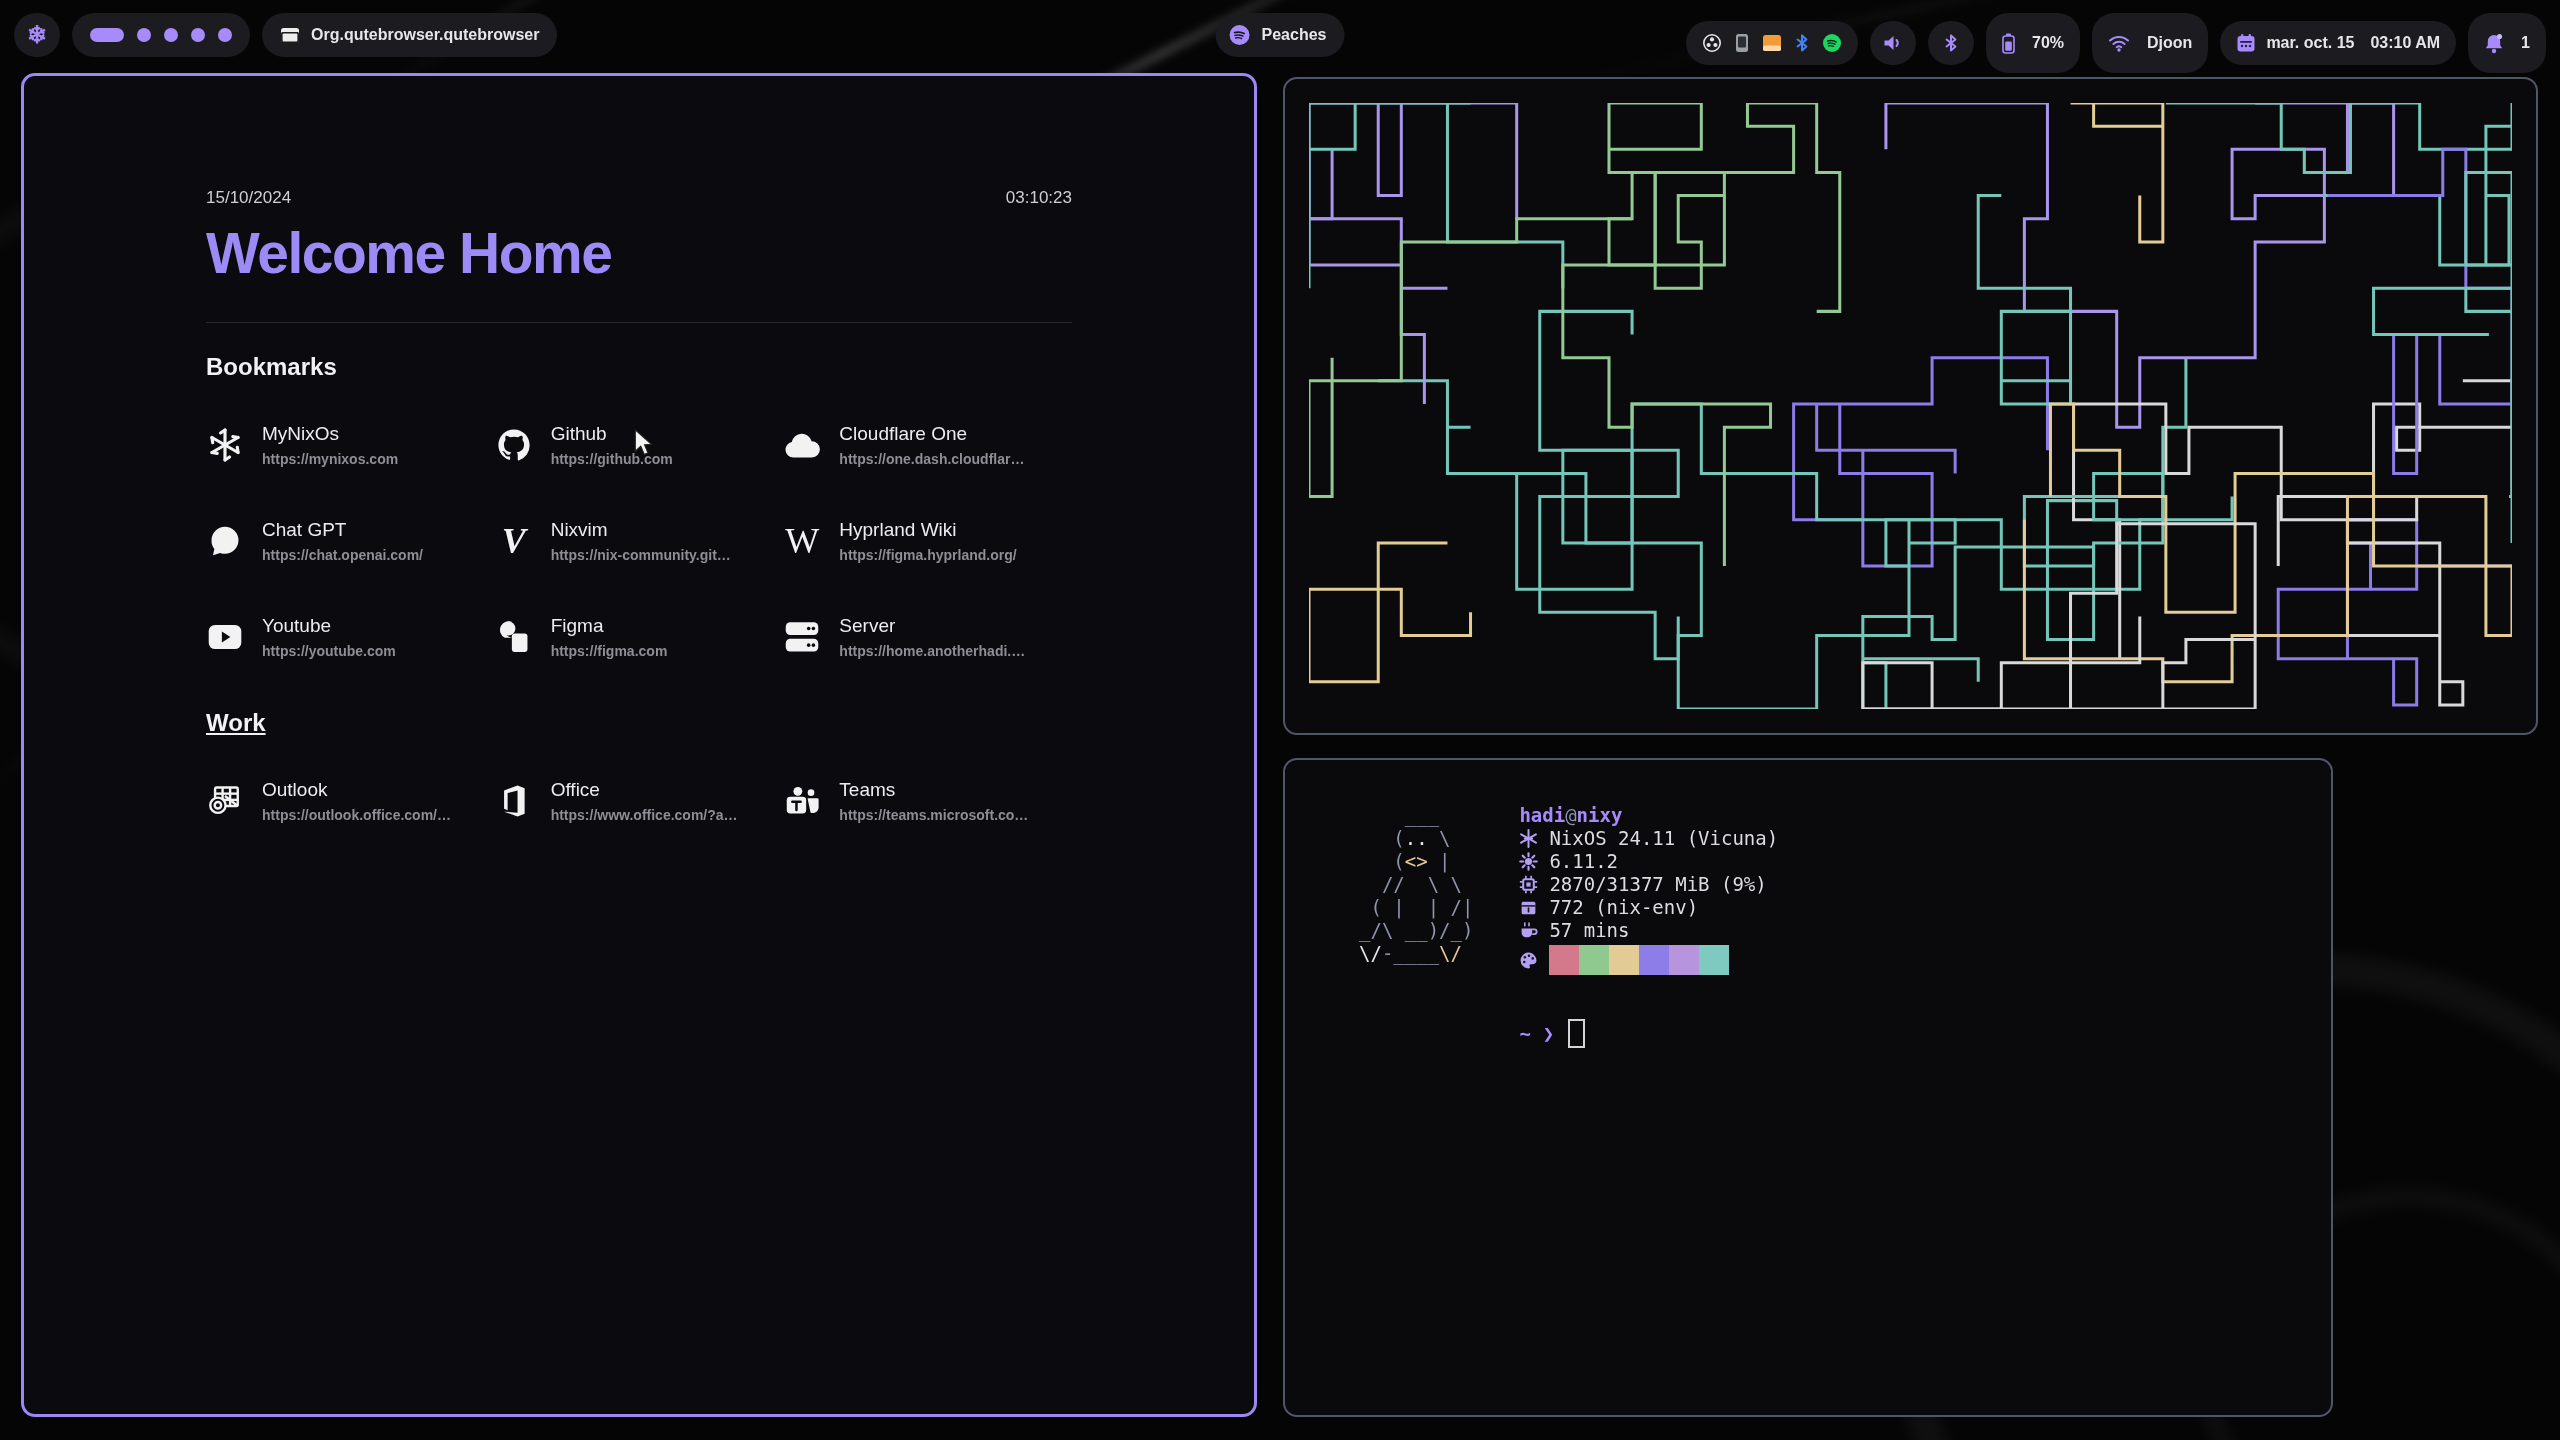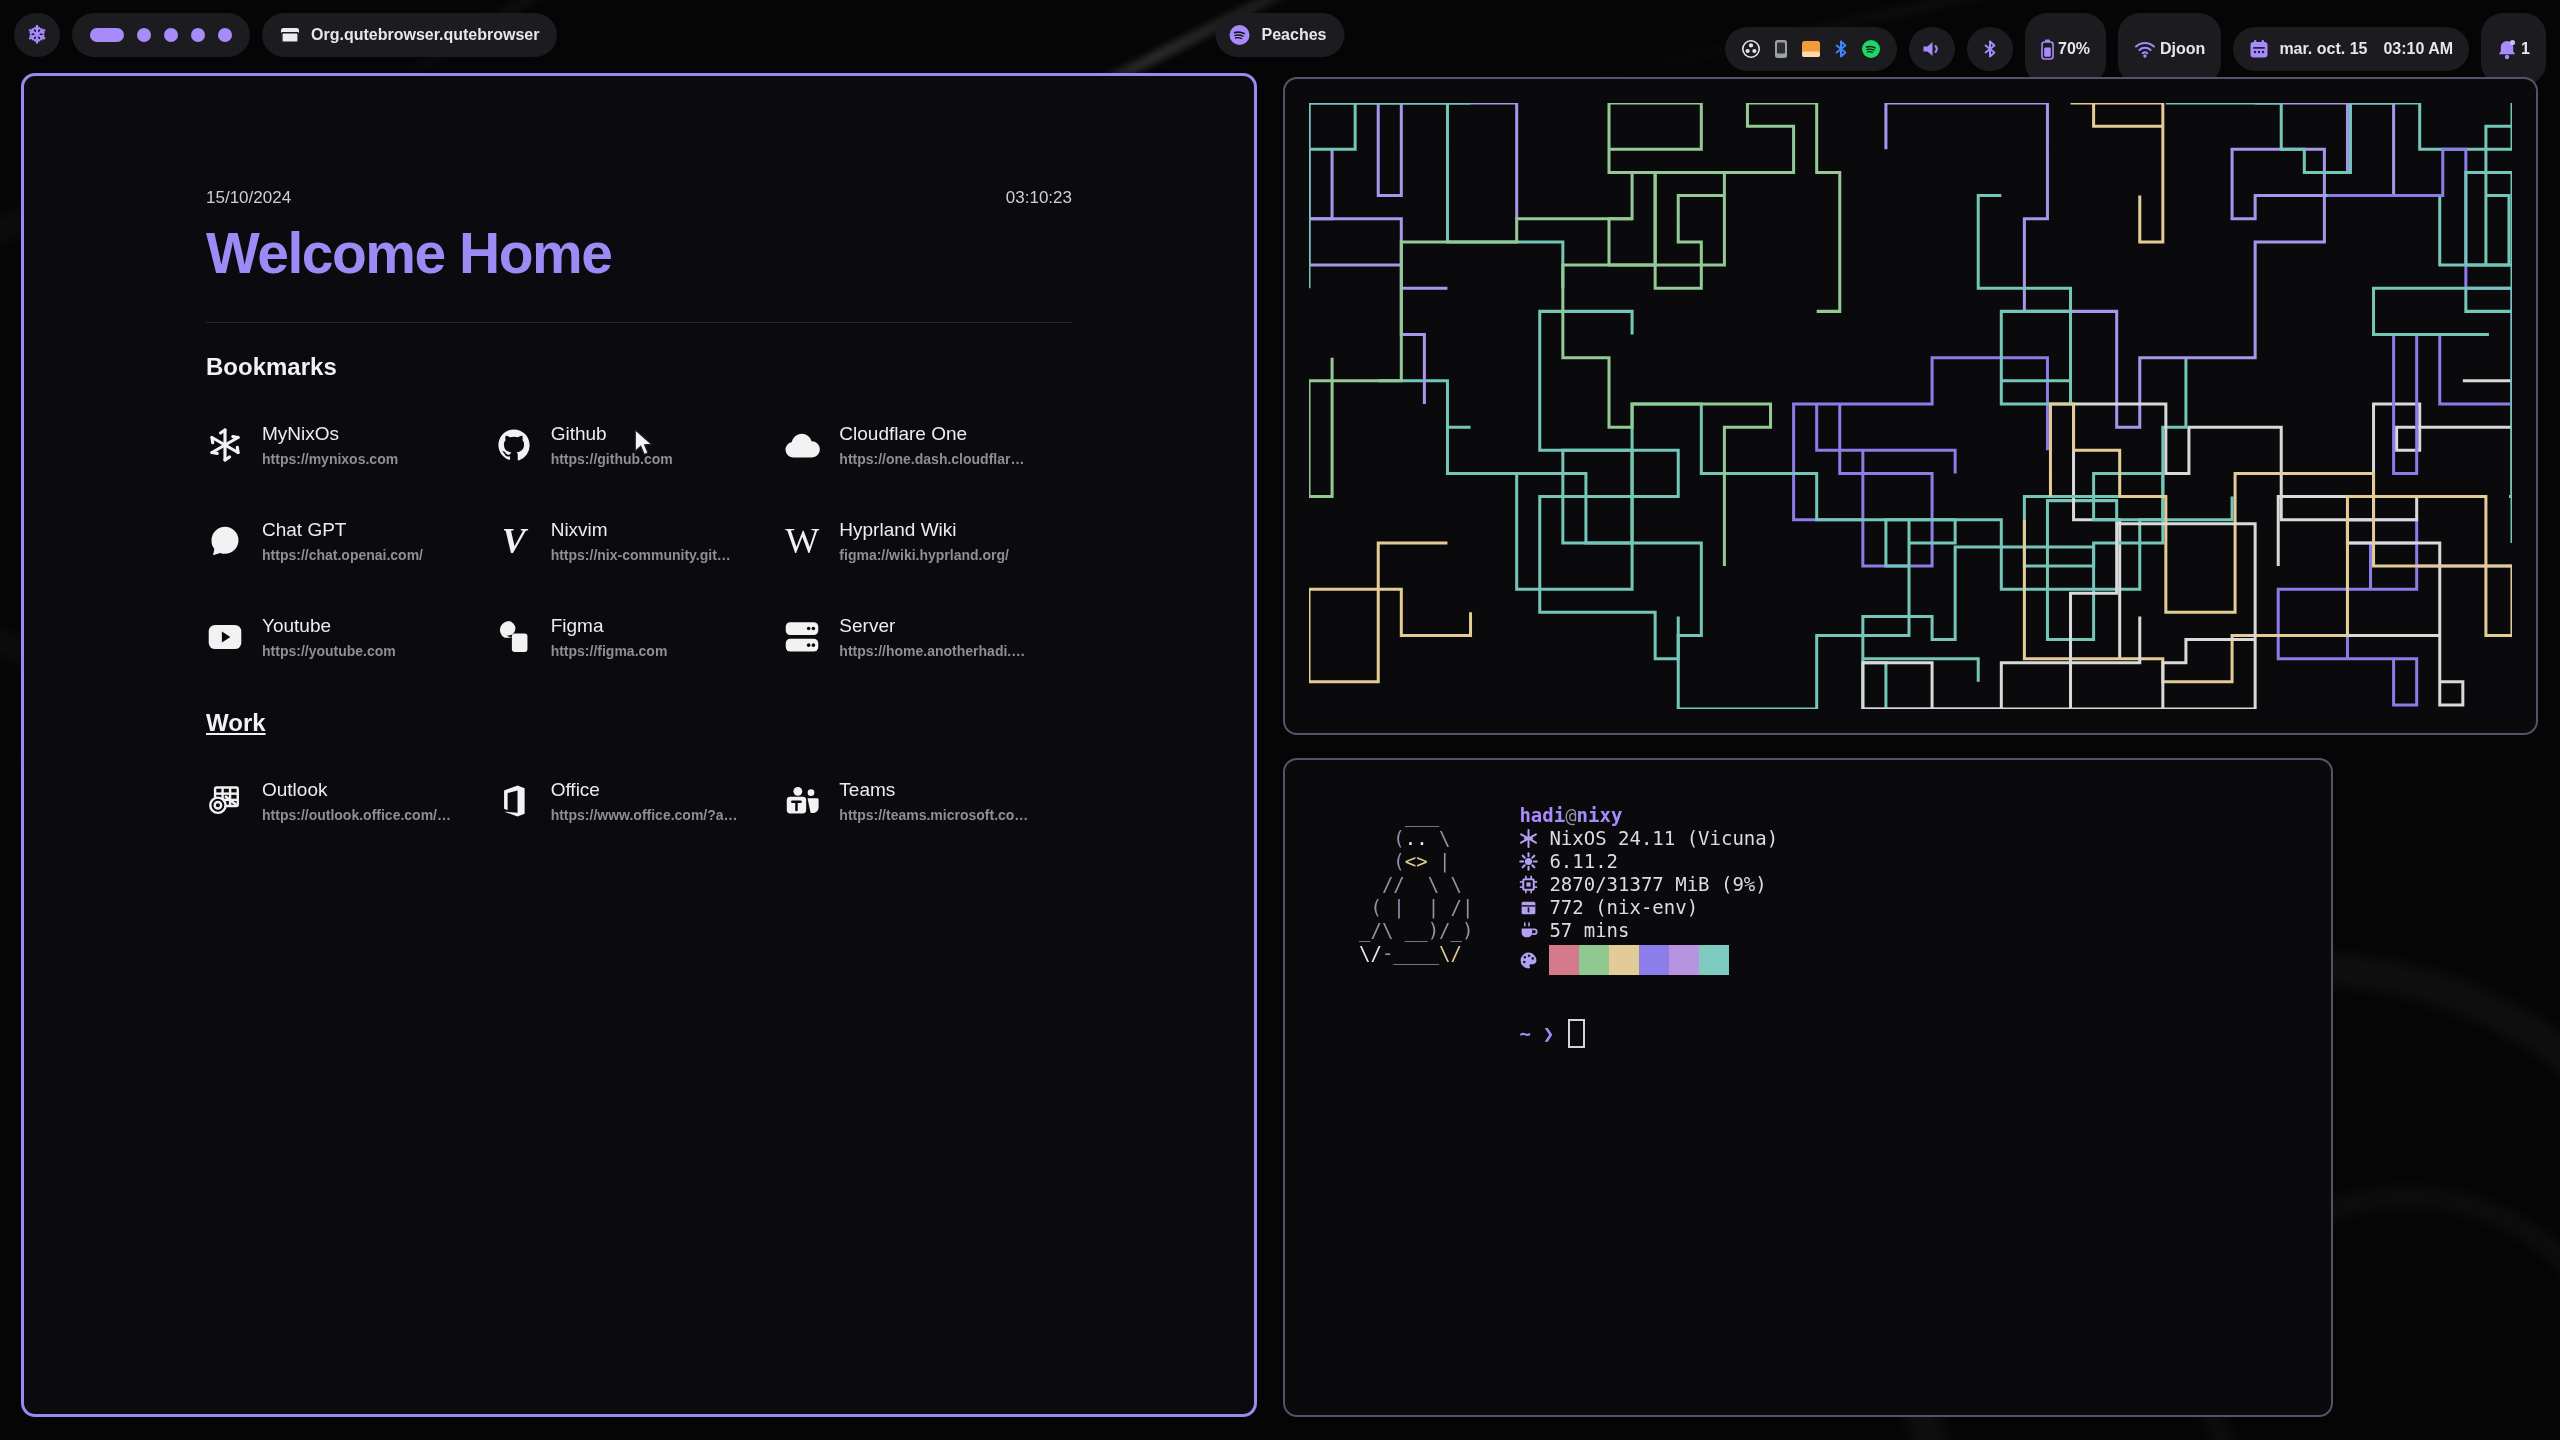--- a/index.html
+++ b/index.html
@@ -31,21 +31,21 @@
   #bar-right{position:absolute;right:14px;top:13px;display:flex;gap:12px;align-items:center;}
   .logo-pill{width:46px;justify-content:center;}
   .nix-glyph{color:#a78bfa;font-size:24px;line-height:1;}
   .ws-pill{padding:0 18px;gap:13px;}
   .ws-active{width:34px;height:14px;border-radius:7px;background:#a78bfa;}
   .ws-dot{width:14px;height:14px;border-radius:50%;background:#a78bfa;}
   .title-pill{padding:0 18px;gap:11px;}
   .media-pill{padding:0 18px 0 12px;gap:10px;}
   .tray-pill{padding:0 16px;gap:13px;}
   .icon-pill{width:46px;justify-content:center;}
-  .stat-pill{padding:14px 16px;gap:4px;}
+  .stat-pill{padding:8px 16px;gap:17px;}
   .clock-pill{padding:0 16px;gap:10px;}
   .clock-pill .t{margin-left:6px;}
   .bar-ic{display:flex;align-items:center;justify-content:center;}
 
   
   .win{position:absolute;background:#0b0a0e;border-radius:14px;box-sizing:border-box;}
   #browser-win{left:21px;top:73px;width:1236px;height:1344px;border:3px solid #9c87f3;padding:16px 182px;overflow:hidden;}
   #pipes-win{left:1283px;top:77px;width:1255px;height:658px;border:2px solid #51556a;padding:24px;background:#0a0a0d;}
   #term-win{left:1283px;top:758px;width:1050px;height:659px;border:2px solid #51556a;padding:44px 74px;background:#0a0a0d;
     font-family:"DejaVu Sans Mono", monospace;}
@@ -313,21 +313,21 @@
           <span class="bm-url">https://nix-community.git…</span>
         </span>
     </div>
 
     <div class="bm">
       <span class="bm-icon">
           <span class="serif-glyph" style="font-weight:400;">W</span>
         </span>
       <span class="bm-col">
           <span class="bm-name">Hyprland Wiki</span>
-          <span class="bm-url">figma://wiki.hyprland.org/</span>
+          <span class="bm-url">https://figma.hyprland.org/</span>
         </span>
     </div>
 
     <div class="bm">
       <span class="bm-icon">
         <svg width="34" height="26" viewBox="0 0 24 18">
             <rect x="0.5" y="0.5" width="23" height="17" rx="4.5" fill="#f2f2f2"></rect>
             <path d="M9.8 5.2l6 3.8-6 3.8z" fill="#0b0a0e"></path>
           </svg>
       </span>

